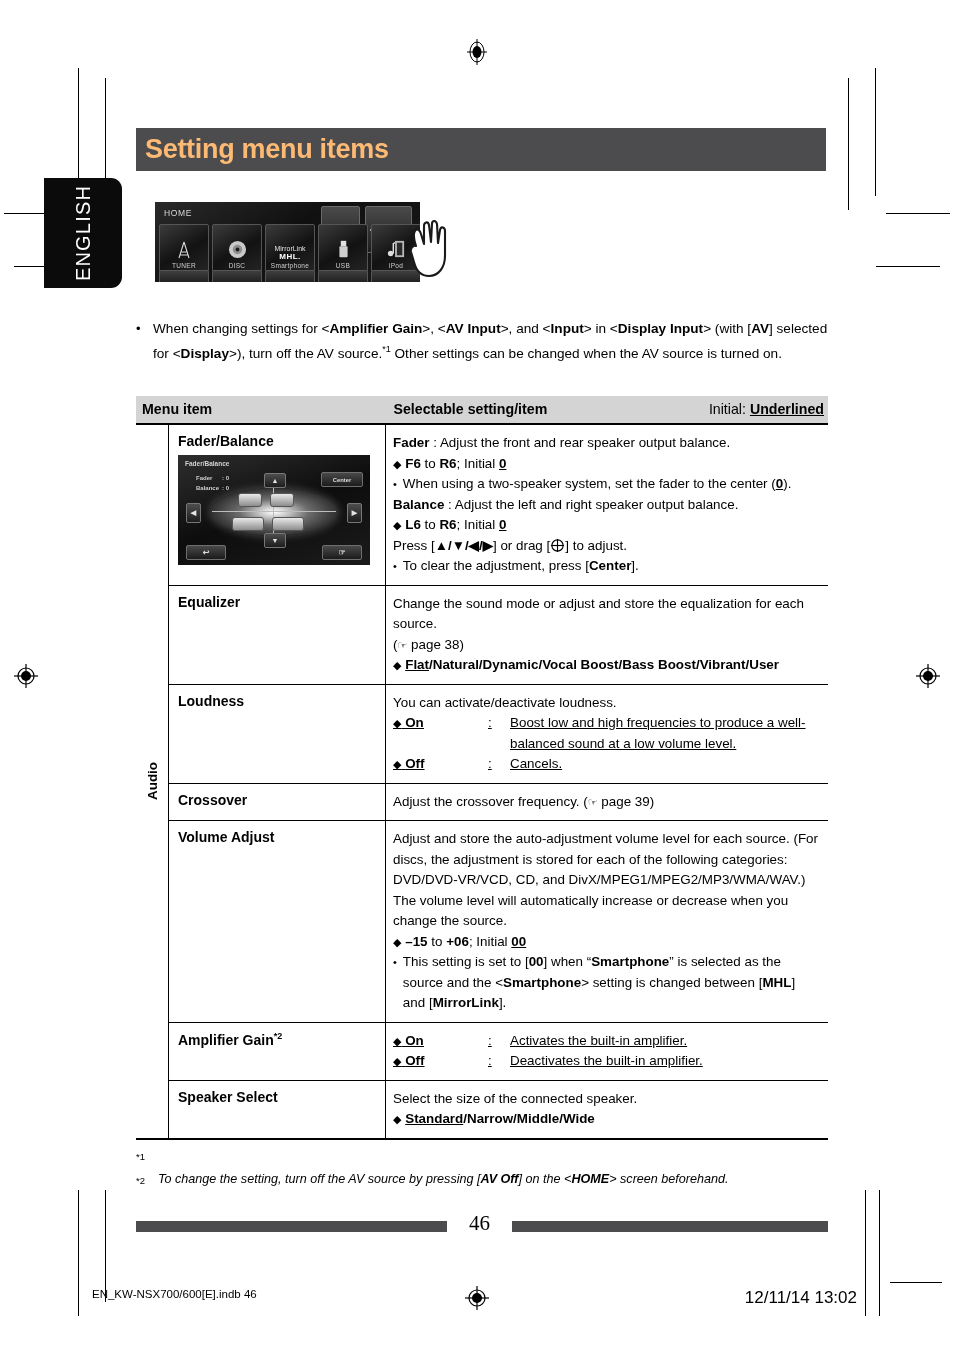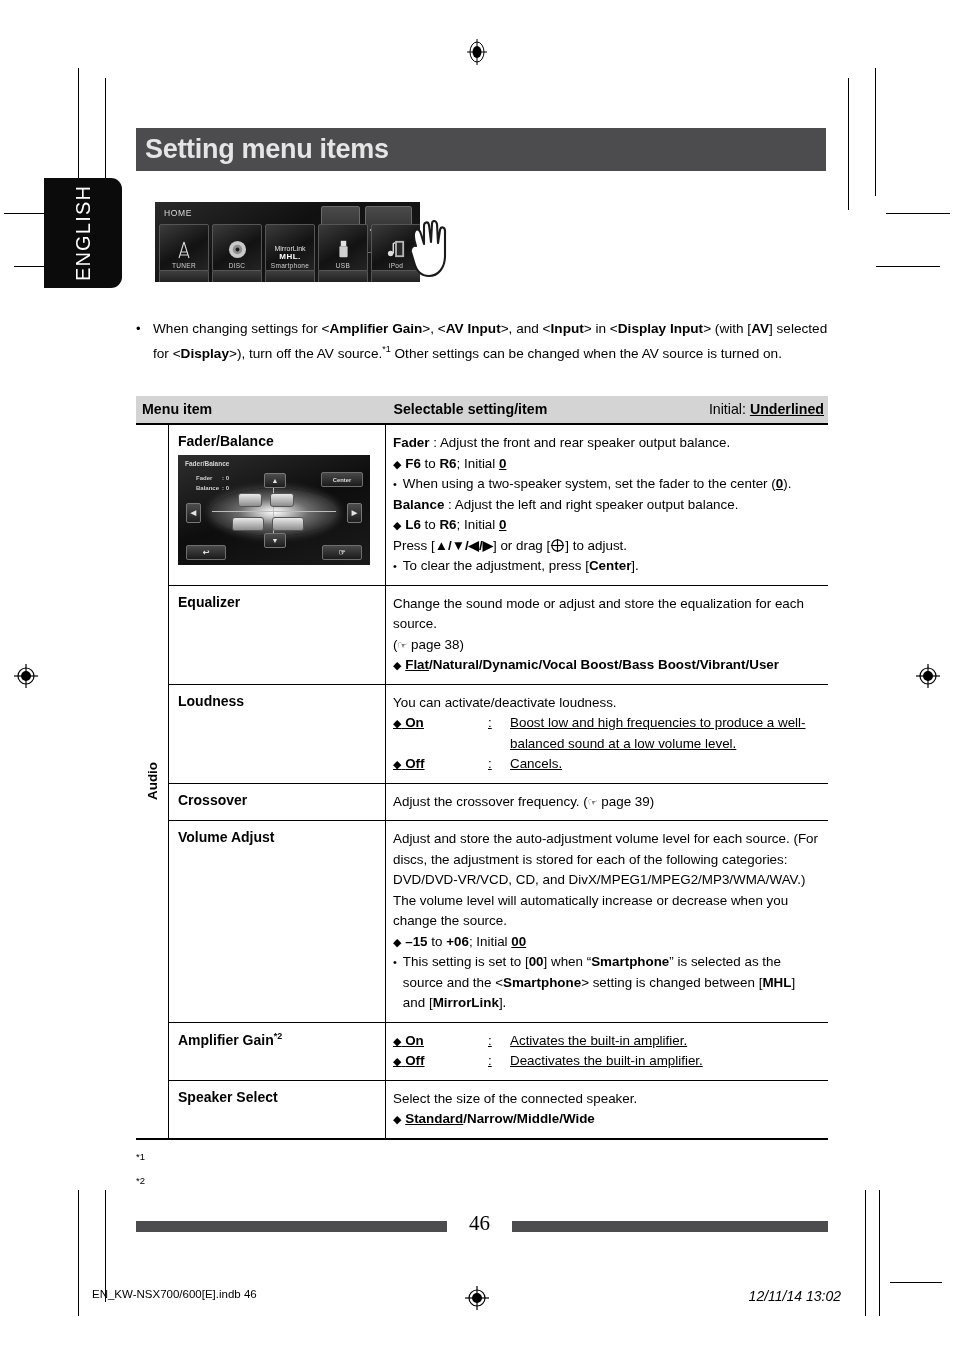--- a/index.html
+++ b/index.html
@@ -37,21 +37,21 @@
   }
 
   
   #title-banner {
     position:absolute; left:136px; top:128px;
     width:690px; height:43px;
     background:#4c4c4e;
     display:flex; align-items:center;
   }
   #title-banner .t {
-    color:#e5e5e5; font-size:27px; font-weight:bold;
+    color:#fdba74; font-size:27px; font-weight:bold;
     letter-spacing:-0.3px; margin-left:9px;
     font-family:"Liberation Sans", sans-serif;
   }
 
   
   #device-shot {
     position:absolute; left:155px; top:202px;
     width:265px; height:80px;
     background:linear-gradient(150deg,#2a2a2a 0%,#101010 45%,#1a1a1a 100%);
     overflow:hidden;
@@ -233,21 +233,21 @@
   #pg-rule-l { position:absolute; left:136px; top:1221px; width:311px; height:11px; background:#4c4c4e; }
   #pg-rule-r { position:absolute; left:512px; top:1221px; width:316px; height:11px; background:#4c4c4e; }
   #pg-num {
     position:absolute; left:447px; top:1211px; width:65px;
     text-align:center; font-size:21px;
     font-family:"Liberation Serif", serif;
   }
 
   
   #slug-left { position:absolute; left:92px; top:1288px; font-size:11.5px; }
-  #slug-right { position:absolute; right:113px; top:1288px; font-size:14px;font-style:italic; }
+  #slug-right { position:absolute; right:97px; top:1288px; font-size:17px; }
   #slug-sep-1 { position:absolute; left:78px; top:1276px; width:1px; height:40px; background:#000; }
   #slug-sep-2 { position:absolute; right:88px; top:1276px; width:1px; height:40px; background:#000; }
   #slug-sep-3 { position:absolute; right:74px; top:1276px; width:1px; height:40px; background:#000; }
   #slug-rule { position:absolute; right:12px; top:1282px; width:52px; height:1px; background:#000; }
 </style>
 </head>
 <body>
 
 <div class="crop-v" style="left:78px; top:68px; height:128px;"></div>
 <div class="crop-v" style="left:105px; top:78px; height:132px;"></div>
@@ -505,20 +505,21 @@
   </tr>
 </tbody>
   </table>
 
 <div id="footnotes">
   <div class="fn">
     <span class="mk">*1</span>
   </div>
   <div class="fn">
     <span class="mk">*2</span>
+    <span class="bd" id="fn2"><span>To change the setting, turn off the AV source by pressing [</span><b>AV Off</b><span>] on the &lt;</span><b>HOME</b><span>&gt; screen beforehand.</span></span>
   </div>
 </div>
 
 <div id="pg-rule-l"></div>
 <div id="pg-num">46</div>
 <div id="pg-rule-r"></div>
 
 <div id="slug-sep-1"></div>
 <div id="slug-left">EN_KW-NSX700/600[E].indb   46</div>
 <div id="slug-right">12/11/14   13:02</div>

